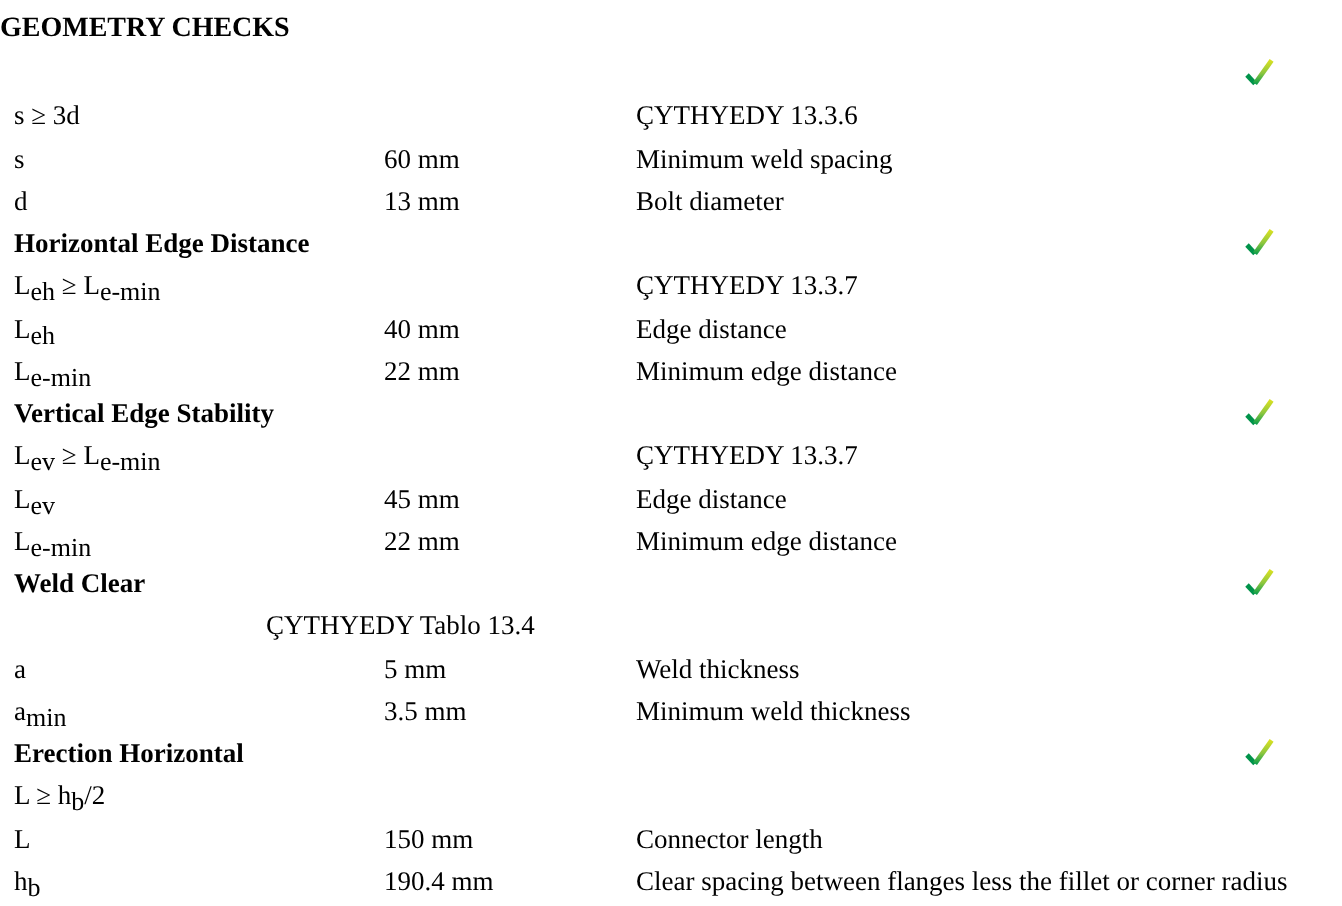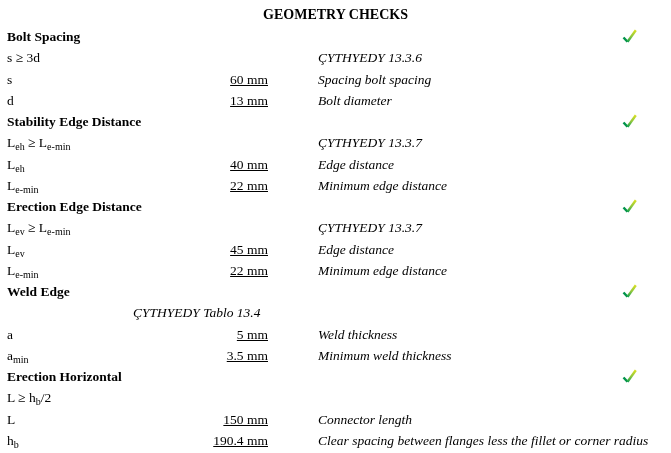--- a/index.html
+++ b/index.html
@@ -3,32 +3,32 @@
 <meta charset="utf-8">
 <style>
   html, body { margin:0; padding:0; background:#ffffff; }
   .page {
     width:671px; height:453px; background:#ffffff; color:#000;
     font-family:"Liberation Serif", serif; font-size:13.5px;
     position:relative; overflow:hidden; box-sizing:border-box;
     padding-top:6px;
   }
   .title {
-    text-align:center; font-weight:bold; font-size:14px;
+    text-align:left; font-weight:bold; font-size:14px;
     height:18px; line-height:18px; margin-bottom:4px;
   }
   .row {
     position:relative; display:flex; align-items:flex-start;
     height:21.25px; padding-left:7px; line-height:17px; box-sizing:border-box;
   }
   .col-sym  { width:185px; flex:none; white-space:nowrap; }
-  .col-val  { width:76px;  flex:none; text-align:right; white-space:nowrap;text-decoration:underline; }
-  .col-desc { margin-left:50px; flex:1 1 auto; font-style:italic; white-space:nowrap; overflow:hidden; }
+  .col-val  { width:76px;  flex:none; text-align:left; white-space:nowrap; }
+  .col-desc { margin-left:50px; flex:1 1 auto; white-space:nowrap; overflow:hidden; }
   .section-head .col-sym { font-weight:bold; width:540px; }
-  sub.s { font-size:10px; line-height:0; vertical-align:-3px; }
+  sub.s { font-size:13px; line-height:0; vertical-align:-3px; }
   .check { position:absolute; right:33px; top:1px; width:16px; height:15px; }
   .defs-holder { position:absolute; width:0; height:0; overflow:hidden; }
 </style>
 </head>
 <body>
 
 <div class="page">
 
   <svg class="defs-holder" aria-hidden="true">
     <defs>
@@ -38,49 +38,48 @@
         <stop offset="1" stop-color="#12A04A"></stop>
       </linearGradient>
     </defs>
   </svg>
 
   <div class="title">GEOMETRY CHECKS</div>
 
   <div>
   <div>
     <div class="row section-head">
-      <div class="col-sym">Bolt Spacing</div>
       <svg class="check" viewBox="0 0 16 15">
         <path d="M1.5 8.5 L5.5 12.8" stroke="#00934A" stroke-width="2.4" fill="none"></path>
         <path d="M5.5 12.8 L13.8 1.2" stroke="url(#checkgrad)" stroke-width="2.4" fill="none"></path>
       </svg>
     </div>
     <div class="row">
       <div class="col-sym"><span>s ≥ 3d</span></div>
       <div class="col-val"></div>
       <div class="col-desc">ÇYTHYEDY 13.3.6</div>
     </div>
     <div>
   <div class="row">
     <div class="col-sym"><span>s</span></div>
     <div class="col-val">60 mm</div>
-    <div class="col-desc">Spacing bolt spacing</div>
+    <div class="col-desc">Minimum weld spacing</div>
   </div>
 
   <div class="row">
     <div class="col-sym"><span>d</span></div>
     <div class="col-val">13 mm</div>
     <div class="col-desc">Bolt diameter</div>
   </div>
 </div>
   </div>
 
   <div>
     <div class="row section-head">
-      <div class="col-sym">Stability Edge Distance</div>
+      <div class="col-sym">Horizontal Edge Distance</div>
       <svg class="check" viewBox="0 0 16 15">
         <path d="M1.5 8.5 L5.5 12.8" stroke="#00934A" stroke-width="2.4" fill="none"></path>
         <path d="M5.5 12.8 L13.8 1.2" stroke="url(#checkgrad)" stroke-width="2.4" fill="none"></path>
       </svg>
     </div>
     <div class="row">
       <div class="col-sym"><span>L</span><sub class="s">eh</sub><span> ≥ L</span><sub class="s">e-min</sub></div>
       <div class="col-val"></div>
       <div class="col-desc">ÇYTHYEDY 13.3.7</div>
     </div>
@@ -94,21 +93,21 @@
   <div class="row">
     <div class="col-sym"><span>L</span><sub class="s">e-min</sub></div>
     <div class="col-val">22 mm</div>
     <div class="col-desc">Minimum edge distance</div>
   </div>
 </div>
   </div>
 
   <div>
     <div class="row section-head">
-      <div class="col-sym">Erection Edge Distance</div>
+      <div class="col-sym">Vertical Edge Stability</div>
       <svg class="check" viewBox="0 0 16 15">
         <path d="M1.5 8.5 L5.5 12.8" stroke="#00934A" stroke-width="2.4" fill="none"></path>
         <path d="M5.5 12.8 L13.8 1.2" stroke="url(#checkgrad)" stroke-width="2.4" fill="none"></path>
       </svg>
     </div>
     <div class="row">
       <div class="col-sym"><span>L</span><sub class="s">ev</sub><span> ≥ L</span><sub class="s">e-min</sub></div>
       <div class="col-val"></div>
       <div class="col-desc">ÇYTHYEDY 13.3.7</div>
     </div>
@@ -122,21 +121,21 @@
   <div class="row">
     <div class="col-sym"><span>L</span><sub class="s">e-min</sub></div>
     <div class="col-val">22 mm</div>
     <div class="col-desc">Minimum edge distance</div>
   </div>
 </div>
   </div>
 
   <div>
     <div class="row section-head">
-      <div class="col-sym">Weld Edge</div>
+      <div class="col-sym">Weld Clear</div>
       <svg class="check" viewBox="0 0 16 15">
         <path d="M1.5 8.5 L5.5 12.8" stroke="#00934A" stroke-width="2.4" fill="none"></path>
         <path d="M5.5 12.8 L13.8 1.2" stroke="url(#checkgrad)" stroke-width="2.4" fill="none"></path>
       </svg>
     </div>
     <div class="row">
       <div class="col-val"></div>
       <div class="col-desc">ÇYTHYEDY Tablo 13.4</div>
     </div>
     <div>

